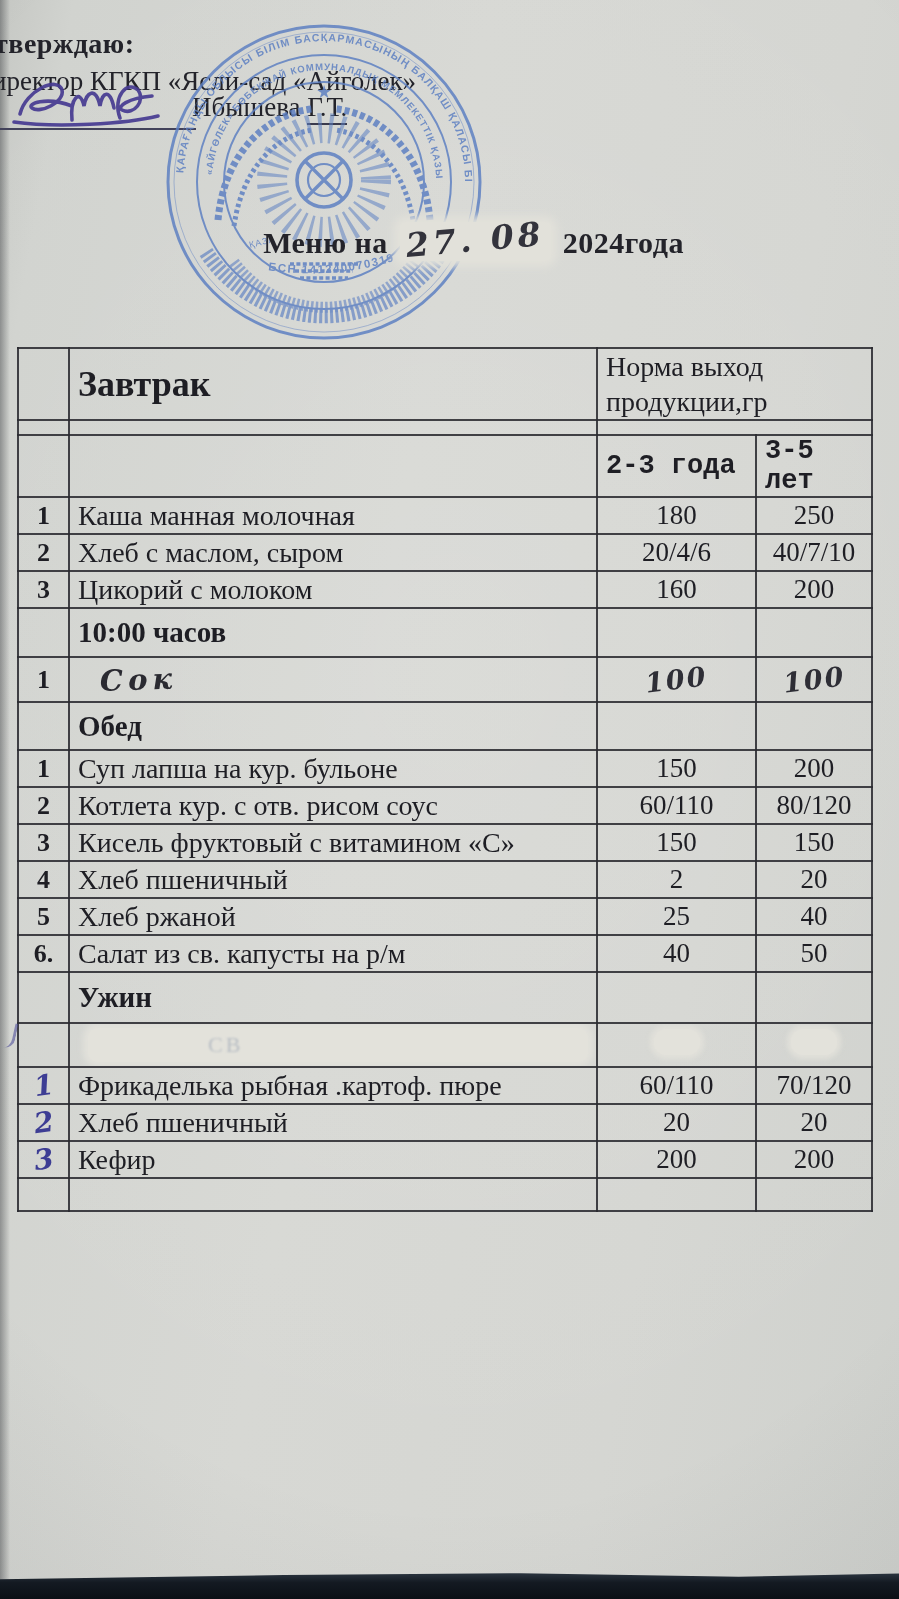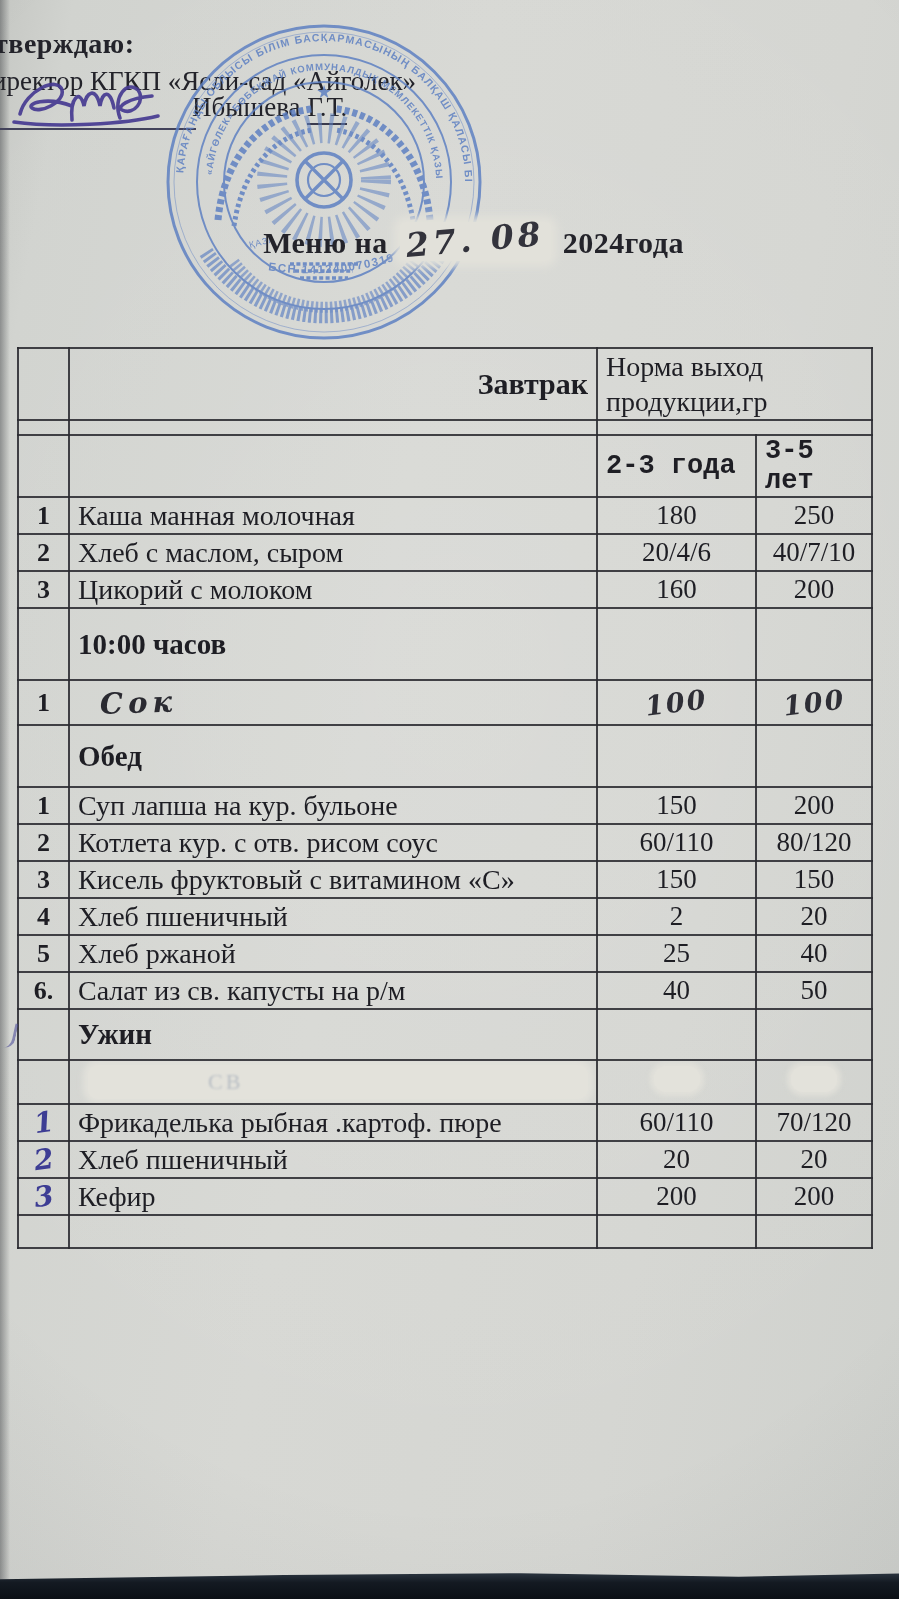--- a/index.html
+++ b/index.html
@@ -37,21 +37,21 @@
   
   table.menu{
     position:absolute;left:17px;top:347px;width:854px;
     border-collapse:collapse;table-layout:fixed;
     font-size:28px;color:#1e1e24;
   }
   table.menu td{border:2.4px solid rgba(42,42,48,.88);padding:0 8px;vertical-align:middle;overflow:hidden;}
   td.no{text-align:center;font-weight:bold;font-size:26px;padding:0 2px;}
   td.name{padding-left:14px;}
   td.val{text-align:center;font-size:27px;}
-  td.c-breakfast{text-align:right;font-weight:bold;font-size:30px;}
+  td.c-breakfast{text-align:left;font-weight:bold;font-size:36px;}
   td.c-norm{font-weight:normal;font-size:28px;line-height:1.25;padding:6px 4px 6px 12px;}
   td.age{font-weight:bold;font-size:27px;padding-left:12px;font-family:Liberation Mono, monospace;}
   td.section{font-weight:bold;font-size:29px;vertical-align:top;padding-top:6px;}
   .hand-val{font-family:"DejaVu Serif",serif;font-style:italic;font-weight:600;font-size:27px;
     letter-spacing:2px;color:#2e2e36;display:inline-block;transform:rotate(-7deg);}
   .hand-name{font-family:"DejaVu Serif",serif;font-style:italic;font-weight:600;font-size:29px;
     letter-spacing:5px;color:#2a2a31;display:inline-block;transform:rotate(-2deg);padding-left:22px;}
   .hand-no{font-family:"DejaVu Serif",serif;font-style:italic;font-weight:600;font-size:28px;
     color:#3d3d94;display:inline-block;transform:rotate(-8deg);}
   
@@ -177,33 +177,33 @@
           <td class="name">Хлеб с маслом, сыром</td>
           <td class="val">20/4/6</td>
           <td class="val">40/7/10</td>
         </tr>
         <tr style="height: 37px;">
           <td class="no">3</td>
           <td class="name">Цикорий с молоком</td>
           <td class="val">160</td>
           <td class="val">200</td>
         </tr>
-        <tr style="height: 72px;">
+        <tr style="height: 49px;">
           <td class="no"></td>
           <td class="name section">10:00 часов</td>
           <td class="val"></td>
           <td class="val"></td>
         </tr>
         <tr style="height: 45px;">
           <td class="no">1</td>
           <td class="name"><span class="hand-name">Сок</span></td>
           <td class="val"><span class="hand-val">100</span></td>
           <td class="val"><span class="hand-val">100</span></td>
         </tr>
-        <tr style="height: 62px;">
+        <tr style="height: 48px;">
           <td class="no"></td>
           <td class="name section">Обед</td>
           <td class="val"></td>
           <td class="val"></td>
         </tr>
         <tr style="height: 37px;">
           <td class="no">1</td>
           <td class="name">Суп лапша на кур. бульоне</td>
           <td class="val">150</td>
           <td class="val">200</td>

